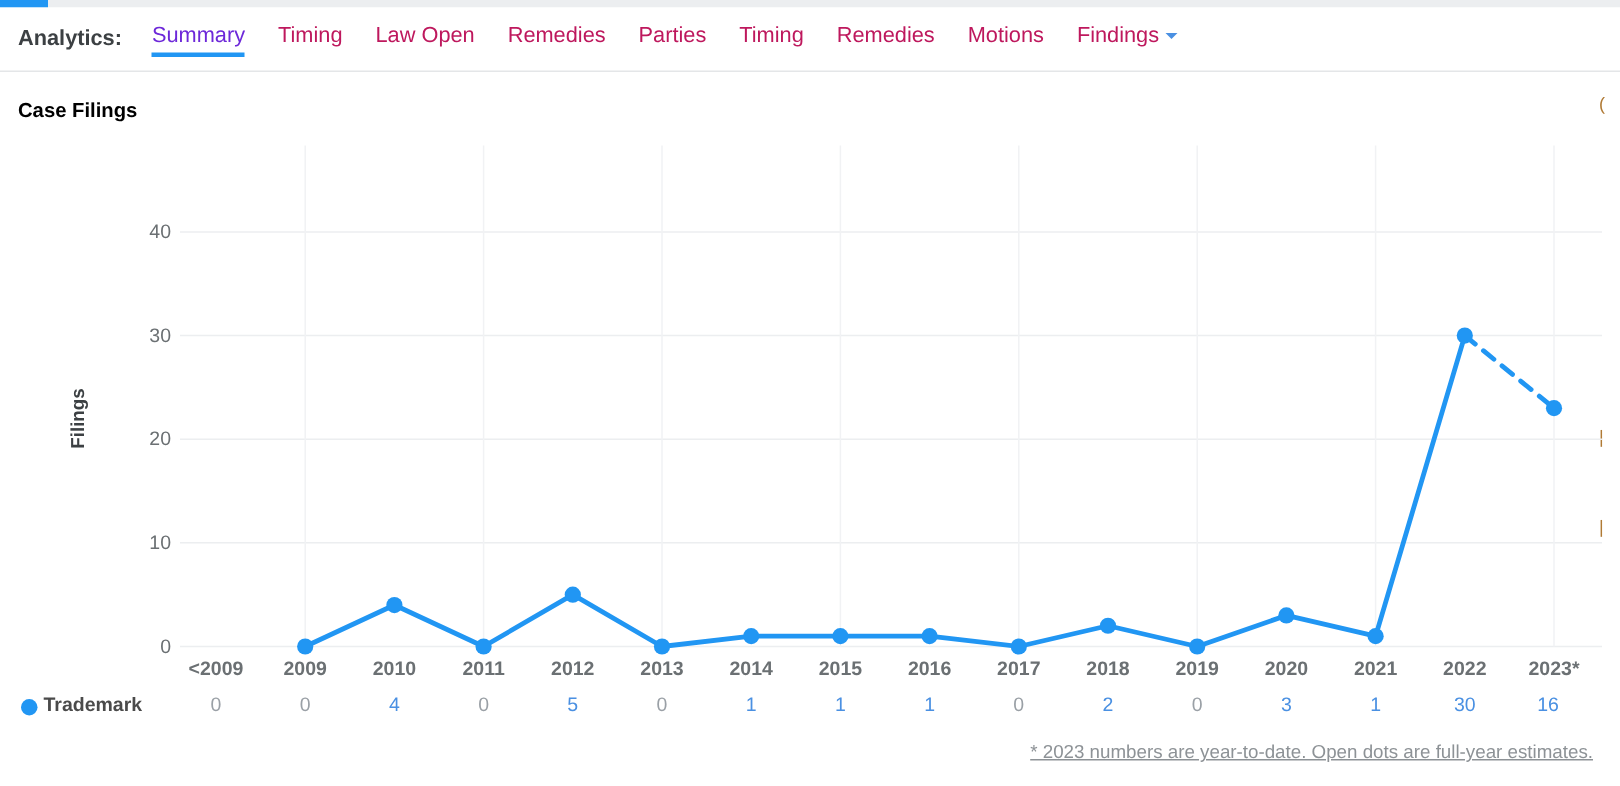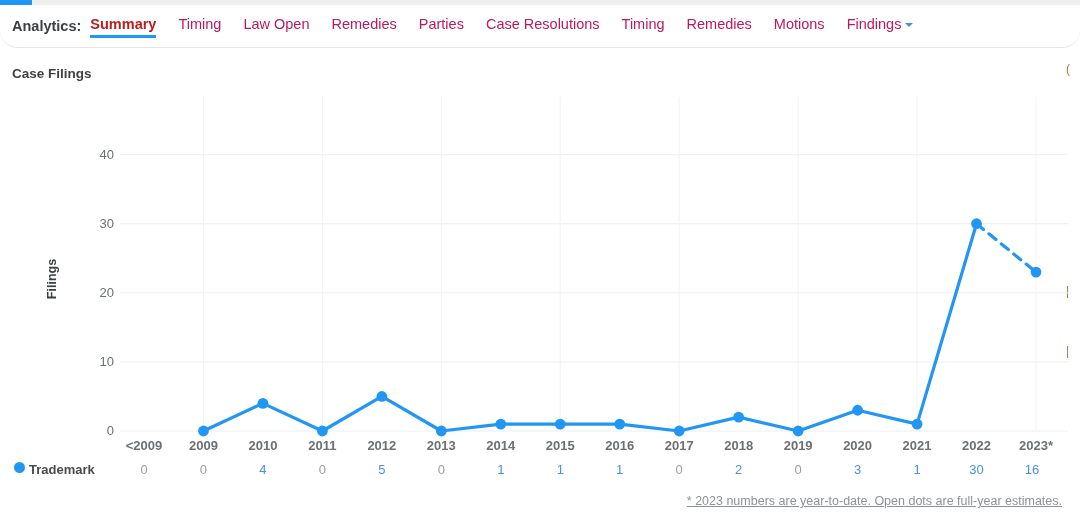--- a/index.html
+++ b/index.html
@@ -23,59 +23,59 @@
   }
 
   
   #analytics-nav {
     position: absolute; top: 5px; left: 0;
     width: 1080px; height: 43px;
     display: flex; align-items: center;
     padding-left: 12px;
     border-bottom: 1px solid #e4e6e8;
     background: #fff;
-    border-radius: 18px;
   }
   #analytics-nav .nav-prefix {
     font-size: 14.5px; font-weight: bold; color: #3c4043;
     margin-right: 9px; white-space: nowrap;
   }
   .nav-item {
     font-size: 14.5px;
     color: #be185d;
     margin-right: 22px;
     white-space: nowrap;
     cursor: pointer;
     position: relative;
     padding-bottom: 5px;
   }
   .nav-item.active {
-    color: #b91c1c;
-    font-weight: bold;
+    color: #6d28d9;
+    font-weight: normal;
+    margin-left: 11px;
   }
   .nav-item.active::after {
     content: "";
     position: absolute;
     left: 0; right: 0; bottom: -1px;
     height: 2.5px;
     background: #2196f3;
   }
   .nav-item .caret {
     display: inline-block;
     margin-left: 4px;
     border-left: 4px solid transparent;
     border-right: 4px solid transparent;
     border-top: 4px solid #4a90e2;
     vertical-align: middle;
   }
 
   
   #panel-title {
     position: absolute; top: 66px; left: 12px;
-    font-size: 13.5px; font-weight: bold; color: #404040;
+    font-size: 13.5px; font-weight: bold; color: #000000;
   }
 
   
   #right-sliver {
     position: absolute; top: 58px; right: 0;
     width: 14px; height: 300px;
     overflow: hidden;
   }
   .sliver-row { position: absolute; left: 0; font-size: 12px; color: #b07a35; }
 
@@ -88,21 +88,21 @@
   #chart-svg { display: block; }
 
   
   #legend-row {
     position: absolute;
     top: 458px; left: 0;
     width: 1080px; height: 30px;
   }
   #legend-label {
     position: absolute; left: 14px; top: 4px;
-    display: flex; align-items: flex-start;
+    display: flex; align-items: flex-end;
     font-size: 13px; color: #4a4a4a; font-weight: bold;
   }
   #legend-label .dot {
     width: 11px; height: 11px; border-radius: 50%;
     background: #2196f3; margin-right: 4px;
   }
   .val-cell {
     position: absolute; top: 4px;
     width: 60px; margin-left: -30px;
     text-align: center;
@@ -140,21 +140,20 @@
   <div class="bar" style="width: 32.4px;"></div>
 </div>
 
 <div id="analytics-nav">
   <span class="nav-prefix">Analytics:</span>
   <span class="nav-item active"><span>Summary</span></span>
   <span class="nav-item"><span>Timing</span></span>
   <span class="nav-item"><span>Law Open</span></span>
   <span class="nav-item"><span>Remedies</span></span>
   <span class="nav-item"><span>Parties</span></span>
-  <span class="nav-item"><span>Case Resolutions</span></span>
   <span class="nav-item"><span>Timing</span></span>
   <span class="nav-item"><span>Remedies</span></span>
   <span class="nav-item"><span>Motions</span></span>
   <span class="nav-item"><span>Findings</span><span class="caret"></span></span>
 </div>
 
 <div id="panel-title">Case Filings</div>
 
 <div id="right-sliver">
   <div class="sliver-row" style="top:4px">(</div>

